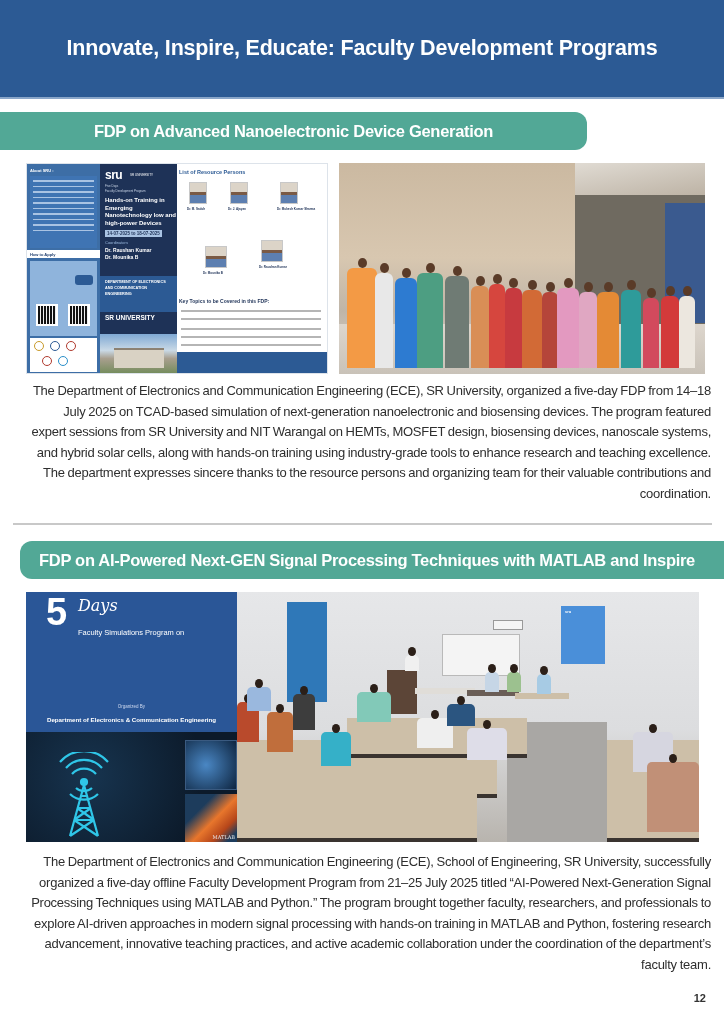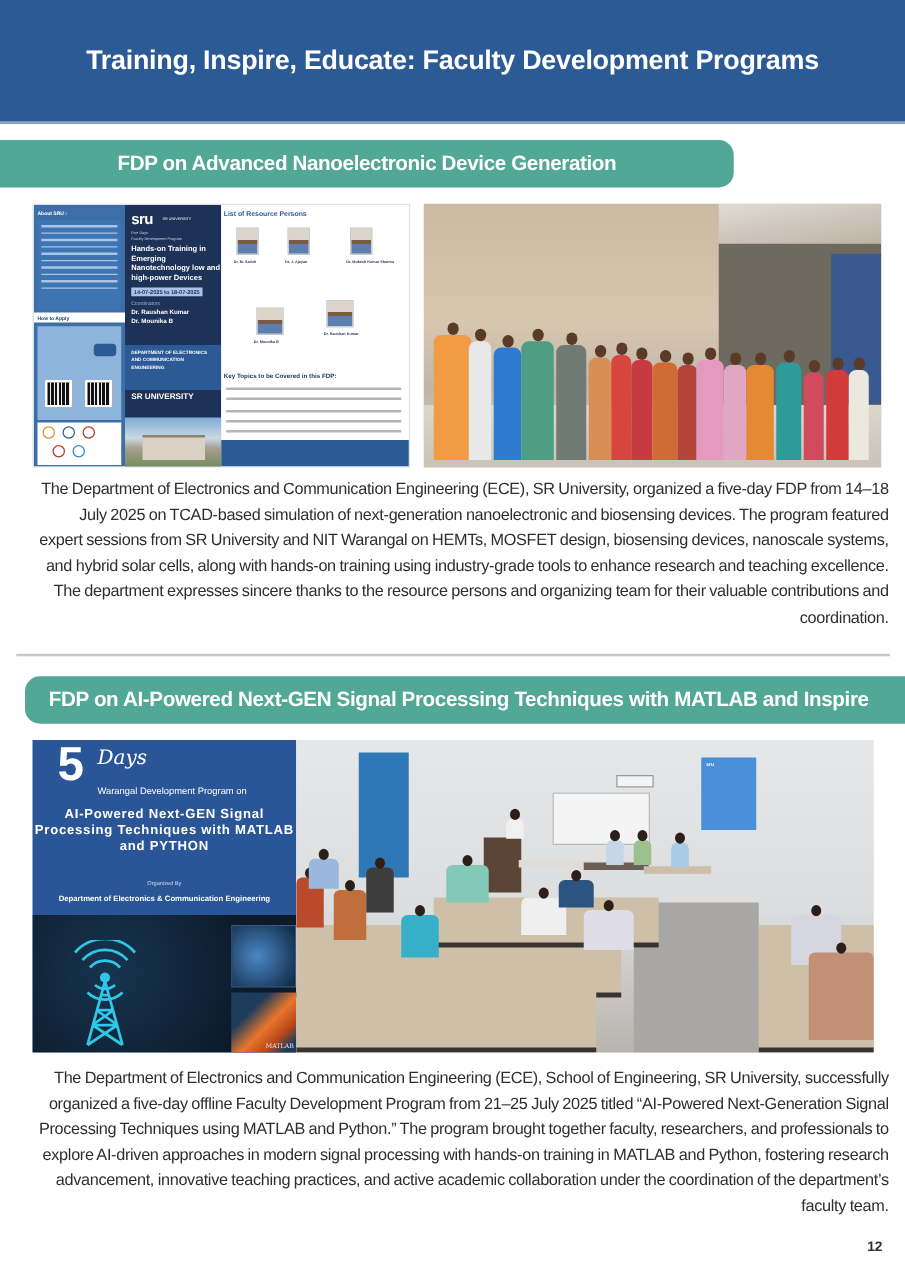--- a/index.html
+++ b/index.html
@@ -105,21 +105,21 @@
     }
     .body-1 { top: 381px; }
     .body-2 { top: 852px; }
 
     .page-num { position: absolute; right: 18px; top: 992px; font-size: 11px; font-weight: bold; color: #333; }
   </style>
 </head>
 <body>
 
 <div class="header-band">
-  <div class="header-title">Training, Inspire, Educate: Faculty Development Programs</div>
+  <div class="header-title">Innovate, Inspire, Educate: Faculty Development Programs</div>
 </div>
 
 <div class="pill pill-1">FDP on Advanced Nanoelectronic Device Generation</div>
 
 <div class="img-box brochure1">
   <div class="b1-col1">
     <div class="about">About SRU :</div>
     <div class="about-body">
       <div class="line"></div>
         <div class="line"></div>
@@ -212,22 +212,21 @@
 
 <div class="divider"></div>
 
 <p class="body-text body-1">The Department of Electronics and Communication Engineering (ECE), SR University, organized a five-day FDP from 14–18 July 2025 on TCAD-based simulation of next-generation nanoelectronic and biosensing devices. The program featured expert sessions from SR University and NIT Warangal on HEMTs, MOSFET design, biosensing devices, nanoscale systems, and hybrid solar cells, along with hands-on training using industry-grade tools to enhance research and teaching excellence. The department expresses sincere thanks to the resource persons and organizing team for their valuable contributions and coordination.</p>
 
 <div class="pill pill-2">FDP on AI-Powered Next-GEN Signal Processing Techniques with MATLAB and Inspire</div>
 
 <div class="img-box poster2">
   <div class="five">5</div>
   <div class="days">Days</div>
-  <div class="fdp-on">Warangal Development Program on</div>
-  <div class="ptitle">AI-Powered Next-GEN Signal Processing Techniques with MATLAB and PYTHON</div>
+  <div class="fdp-on">Faculty Simulations Program on</div>
   <div class="org">Organized By</div>
   <div class="dept">Department of Electronics &amp; Communication Engineering</div>
   <div class="lower">
     <svg class="tower" viewBox="0 0 60 85">
       <g fill="none" stroke="#2fc6e8" stroke-width="2.2">
         <path d="M18 22 A16 16 0 0 1 42 22"></path>
         <path d="M12 16 A24 24 0 0 1 48 16"></path>
         <path d="M6 10 A32 32 0 0 1 54 10"></path>
         <path d="M22 36 A12 12 0 0 0 38 36"></path>
         <path d="M16 42 A20 20 0 0 0 44 42"></path>

